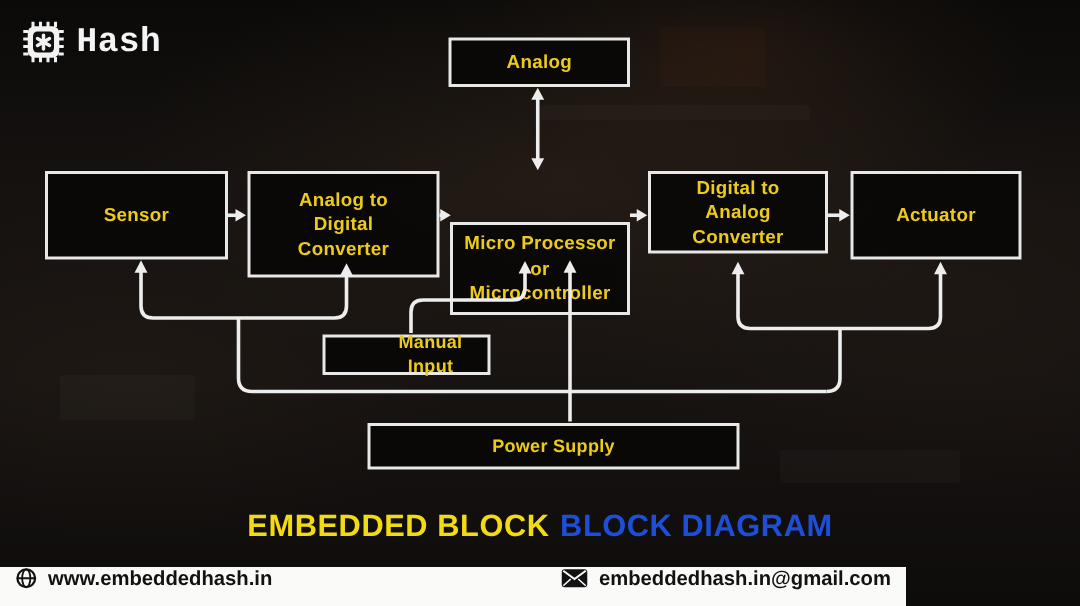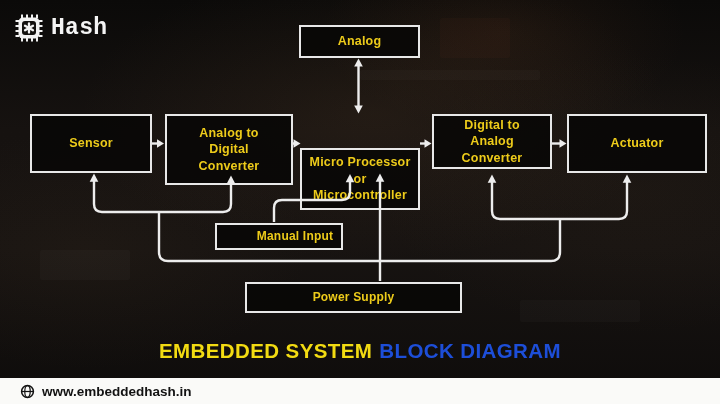--- a/index.html
+++ b/index.html
@@ -26,23 +26,23 @@
     white-space:pre-line;
   }
   .connectors{position:absolute;left:0;top:0;}
   .connectors path{fill:none;stroke:var(--line-white,#EDEDED);stroke-width:2.4;stroke-linejoin:round;}
   .connectors polygon{fill:var(--line-white,#EDEDED);stroke:none;}
   .title{position:absolute;left:0;top:339px;width:720px;text-align:center;
     font-size:20.5px;font-weight:bold;letter-spacing:.4px;white-space:nowrap;}
   .title .hl{color:var(--title-yellow,#F2DB12);}
   .title .rest{color:#1d4ed8;margin-left:7px;}
   .footer{
-    position:absolute;left:0;bottom:0;width:720px;height:26px;box-sizing:border-box;
+    position:absolute;left:0;bottom:0;width:604px;height:26px;box-sizing:border-box;
     background:var(--footer-bg,#FAFAF8);
-    display:flex;align-items:center;justify-content:space-between;padding:0 20px;
+    display:flex;align-items:flex-start;justify-content:space-between;padding:0 10px;
     color:var(--footer-text,#121212);font-size:13.5px;font-weight:bold;
   }
   .footer-item{display:flex;align-items:center;gap:7px;white-space:nowrap;}
   .icon{display:inline-flex;align-items:center;justify-content:center;}
 </style>
 </head>
 <body>
 
 <div class="pcb-patch" style="left:440px;top:18px;width:70px;height:40px;background:rgba(160,80,40,.05);"></div>
 <div class="pcb-patch" style="left:360px;top:70px;width:180px;height:10px;"></div>
@@ -86,23 +86,23 @@
 <div class="block" style="left:30px;top:114px;width:122px;height:59px;">Sensor</div>
 <div class="block" style="left:165px;top:114px;width:128px;height:71px;">Analog to
 Digital
 Converter</div>
 <div class="block" style="left:300px;top:100px;width:120px;height:62px;margin-top:48px;">Micro Processor
 or
 Microcontroller</div>
 <div class="block" style="left:432px;top:114px;width:120px;height:55px;">Digital to
 Analog
 Converter</div>
-<div class="block" style="left:567px;top:114px;width:140px;height:59px;">Actuator</div>
-<div class="block" style="left:215px;top:223px;width:128px;height:27px;font-size:12px;padding-left:32px;">Manual Input</div>
-<div class="block" style="left:245px;top:282px;width:217px;height:31px;font-size:12px;">Power Supply</div>
+<div class="block" style="left:567px;top:114px;width:114px;height:59px;">Actuator</div>
+<div class="block" style="left:215px;top:223px;width:112px;height:27px;font-size:12px;padding-left:32px;">Manual Input</div>
+<div class="block" style="left:245px;top:282px;width:248px;height:31px;font-size:12px;">Power Supply</div>
 
 <svg class="connectors" width="720" height="340" viewBox="0 0 720 340">
   <g>
     <path d="M152 143.5 H158"></path>
       <polygon points="164,143.5 157,139.3 157,147.7"></polygon>
   </g>
   <g>
     <path d="M293 143.5 H294.5"></path>
       <polygon points="300.5,143.5 293.5,139.3 293.5,147.7"></polygon>
   </g>
@@ -136,27 +136,38 @@
     <path d="M380 281 V180.5"></path>
     <polygon points="380,173.5 375.7,181.8 384.3,181.8"></polygon>
   </g>
   <g>
     <path d="M274 222 V208 Q274 200 282 200 H342 Q350 200 350 192 V181"></path>
     <polygon points="350,174 345.7,182.3 354.3,182.3"></polygon>
   </g>
 </svg>
 
 <div class="title">
-  <span class="hl">EMBEDDED SYSTEM</span><span class="rest">BLOCK DIAGRAM</span>
+  <span class="hl">EMBEDDED BLOCK</span><span class="rest">BLOCK DIAGRAM</span>
 </div>
 
 <div class="footer">
   <div class="footer-item">
     <span class="icon">
       <svg width="15" height="15" viewBox="0 0 16 16">
         <circle cx="8" cy="8" r="6.3" fill="none" stroke="#121212" stroke-width="1.6"></circle>
         <ellipse cx="8" cy="8" rx="2.9" ry="6.3" fill="none" stroke="#121212" stroke-width="1.3"></ellipse>
         <line x1="1.7" y1="8" x2="14.3" y2="8" stroke="#121212" stroke-width="1.3"></line>
       </svg>
     </span>
     <span>www.embeddedhash.in</span>
   </div>
+  <div class="footer-item">
+    <span class="icon">
+      <svg width="18" height="13" viewBox="0 0 18 13">
+        <rect x="0.5" y="0.5" width="17" height="12" rx="1.8" fill="#121212"></rect>
+        <polyline points="1.5,1.5 9,7 16.5,1.5" fill="none" stroke="#FAFAF8" stroke-width="1.4"></polyline>
+        <line x1="1.5" y1="11.5" x2="6.5" y2="7" stroke="#FAFAF8" stroke-width="1.1"></line>
+        <line x1="16.5" y1="11.5" x2="11.5" y2="7" stroke="#FAFAF8" stroke-width="1.1"></line>
+      </svg>
+    </span>
+    <span>embeddedhash.in@gmail.com</span>
+  </div>
 </div>
 
 </body></html>

